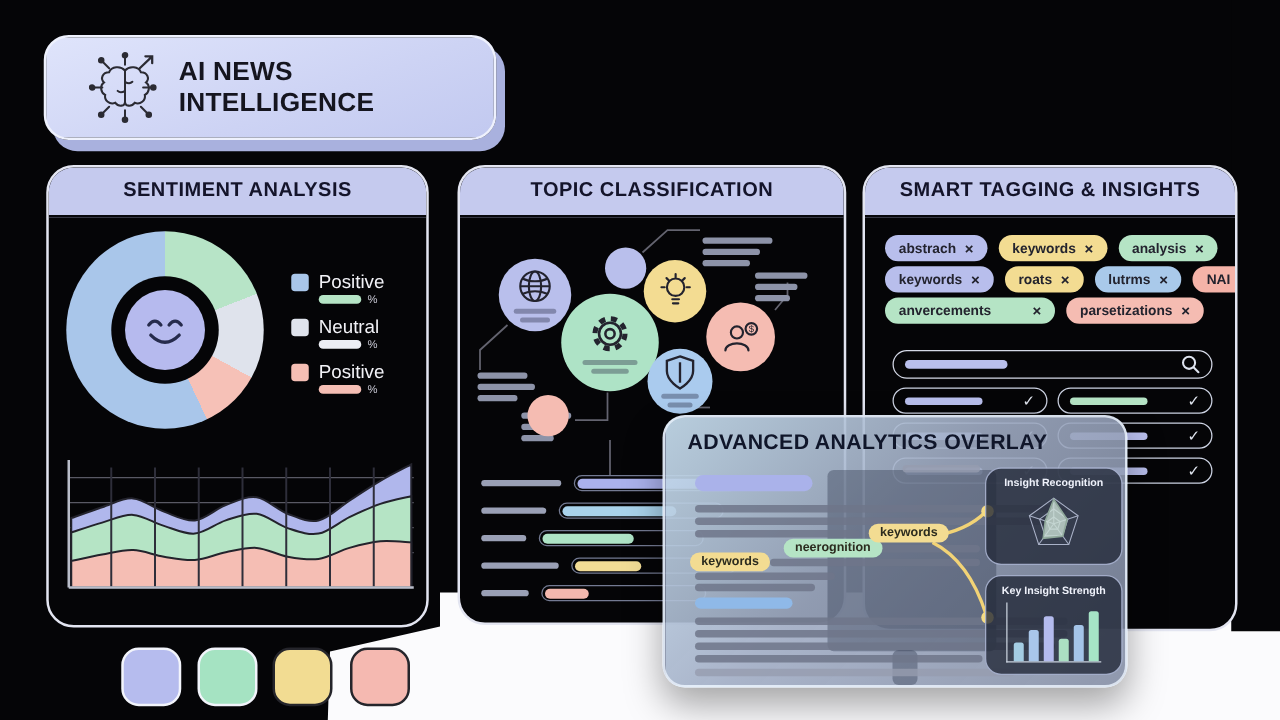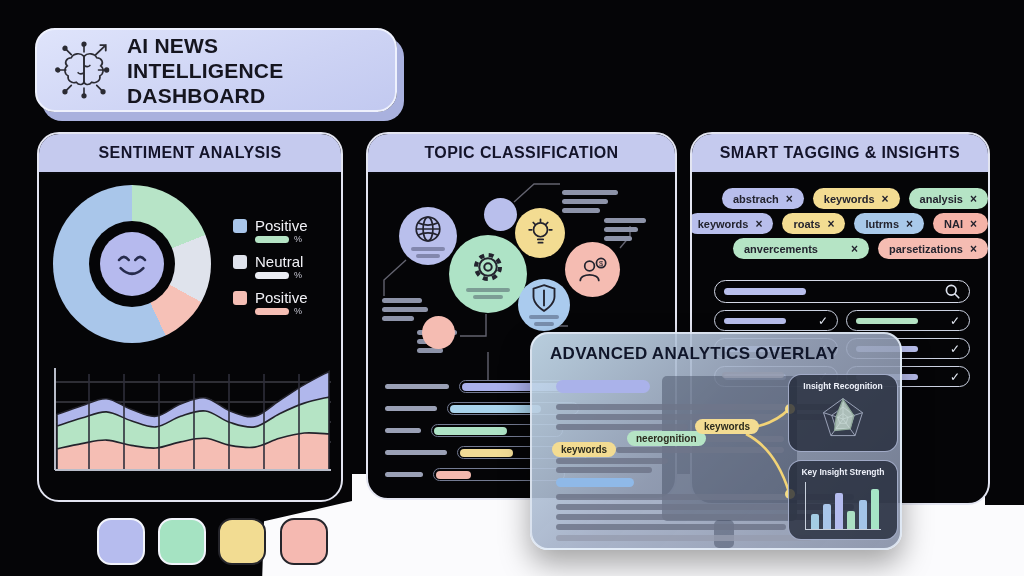--- a/index.html
+++ b/index.html
@@ -7,21 +7,21 @@
   .canvas{position:relative;width:1024px;height:576px;overflow:hidden;background:#fbfbfd;
           font-family:"Liberation Sans",sans-serif;}
   
   .bg-black{position:absolute;left:0;top:0;width:1024px;height:474px;background:#050507;}
   .bg-right-strip{position:absolute;left:985px;top:0;width:39px;height:505px;background:#050507;}
   .bg-callout{position:absolute;left:0;top:0;width:352px;height:576px;background:#050507;
       clip-path:polygon(0 0,100% 0,100% 87%,75% 90.5%,74.5% 100%,0 100%);}
   
   .badge{position:absolute;left:35px;top:28px;width:362px;height:84px;border-radius:20px;
       background:linear-gradient(160deg,#dfe4fb 0%,#cdd3f4 60%,#c2c9f0 100%);
-      border:2px solid #eef1fd;box-shadow:7px 9px 0 #a9b1de;display:flex;align-items:center;gap:14px;padding:0 18px;z-index:5;}
+      border:2px solid #eef1fd;box-shadow:7px 9px 0 #a9b1de;display:flex;align-items:center;gap:14px;padding:0 34px;z-index:5;}
   .badge-title{font-weight:bold;font-size:21px;line-height:25px;color:#15151f;letter-spacing:.2px;}
   
   .panel{position:absolute;top:132px;background:#050507;border:2px solid #e3e5f1;border-radius:22px;overflow:hidden;}
   .panel-header{height:40px;background:#c5caee;display:flex;align-items:center;justify-content:center;
       font-weight:bold;font-size:16px;color:#14142a;letter-spacing:.4px;border-bottom:2px solid #08080c;}
   #p-sent{left:37px;width:306px;height:370px;}
   #p-topic{left:366px;width:311px;height:368px;}
   #p-tag{left:690px;width:300px;height:373px;}
   
   .donut{position:absolute;left:14px;top:51px;width:158px;height:158px;border-radius:50%;}
@@ -39,21 +39,21 @@
   
   .bubble{position:absolute;border-radius:50%;display:flex;align-items:center;justify-content:center;flex-direction:column;gap:3px;}
   .inbar{height:4px;border-radius:2px;background:rgba(42,46,72,.38);}
   .tbars{position:absolute;display:flex;flex-direction:column;gap:4px;}
   .tbar{height:5px;border-radius:3px;background:#8d93a8;}
   .prow{position:absolute;left:17px;display:flex;align-items:center;gap:10px;}
   .plab{height:5px;border-radius:3px;background:#9aa0b5;}
   .ppill{width:132px;height:13px;border:1.5px solid #737a92;border-radius:7px;padding:1px 2px;display:flex;align-items:center;}
   .pfill{height:8px;border-radius:4px;}
   
-  .tagrow{position:absolute;left:0;width:100%;display:flex;justify-content:flex-end;gap:9px;}
+  .tagrow{position:absolute;left:16px;width:100%;display:flex;justify-content:flex-start;gap:9px;}
   .tag{display:inline-flex;align-items:center;gap:7px;padding:3px 11px;border-radius:12px;
        font-size:11px;font-weight:bold;color:#23232e;height:21px;}
   .tag .x{font-size:12px;font-weight:bold;}
   .searchpill{position:absolute;left:22px;top:146px;width:256px;height:23px;border:1.6px solid #d4d8e6;
       border-radius:13px;display:flex;align-items:center;justify-content:space-between;padding:0 9px;}
   .ph-bar{width:82px;height:7px;border-radius:4px;background:#b9bfec;}
   .checkgrid{position:absolute;left:22px;top:176px;width:256px;display:grid;grid-template-columns:1fr 1fr;gap:7px 8px;}
   .chk{height:21px;border:1.5px solid #ccd2e2;border-radius:11px;display:flex;align-items:center;
        justify-content:space-between;padding:0 9px;}
   .chk-bar{width:62px;height:6px;border-radius:3px;}
@@ -101,21 +101,20 @@
           <circle cx="11" cy="8" r="2" fill="#2b2b33"></circle>
         <circle cx="3" cy="32" r="2" fill="#2b2b33"></circle>
           <circle cx="11" cy="56" r="2" fill="#2b2b33"></circle>
         <circle cx="32" cy="60.5" r="2" fill="#2b2b33"></circle>
           <circle cx="53" cy="56" r="2" fill="#2b2b33"></circle>
         <circle cx="57" cy="32" r="2" fill="#2b2b33"></circle>
       </svg>
     </span>
     <div class="badge-title">
       <div>AI NEWS INTELLIGENCE</div>
-      <div>DASHBOARD</div>
     </div>
   </div>
 
   <div class="panel" id="p-sent">
     <div class="panel-header">SENTIMENT ANALYSIS</div>
 
     <div class="donut" style="background: conic-gradient(rgb(183, 228, 199) 0deg, rgb(183, 228, 199) 68.4deg, rgb(223, 227, 236) 68.4deg, rgb(223, 227, 236) 118.8deg, rgb(246, 193, 183) 118.8deg, rgb(246, 193, 183) 154.8deg, rgb(169, 198, 234) 154.8deg, rgb(169, 198, 234) 360deg);">
       <div class="donut-hole"></div>
       <div class="smiley">
         <svg width="52" height="52" viewBox="0 0 64 64" fill="none" stroke="#262b4c" stroke-width="3.2" stroke-linecap="round">

